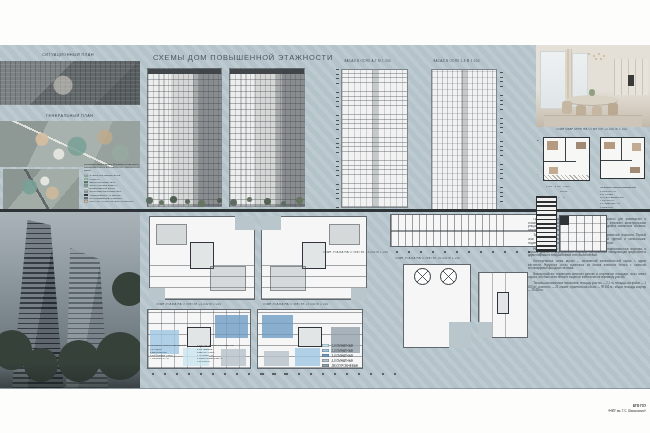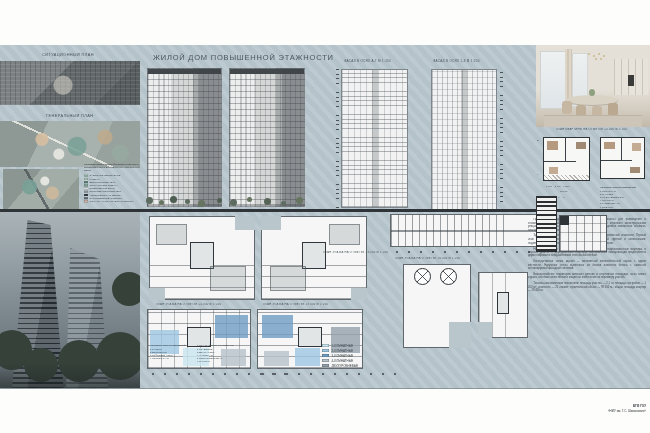--- a/index.html
+++ b/index.html
@@ -167,21 +167,21 @@
       <div class="zrow">
           <span class="zchip" style="background: rgb(106, 112, 119);"></span>
           <span class="zlabel">ВНУТРИДВОРОВАЯ ДОРОГА</span>
         </div>
       <div class="zrow">
           <span class="zchip" style="background: rgb(217, 180, 158);"></span>
           <span class="zlabel">ПОЖАРНАЯ (ТЕХНИЧЕСКАЯ) ДОРОГА</span>
         </div>
     </div>
 
-    <div class="title">ЖИЛОЙ ДОМ ПОВЫШЕННОЙ ЭТАЖНОСТИ</div>
+    <div class="title">СХЕМЫ ДОМ ПОВЫШЕННОЙ ЭТАЖНОСТИ</div>
     <div class="tower" style="left:147px;top:23px;width:75px;height:139px;">
       <div class="cap"></div>
       <div class="shade"></div>
     </div>
     <div class="tower" style="left:229px;top:23px;width:76px;height:139px;">
       <div class="cap"></div>
       <div class="shade"></div>
     </div>
     <div class="treerow" style="left:146px;top:152px;"></div>
 

